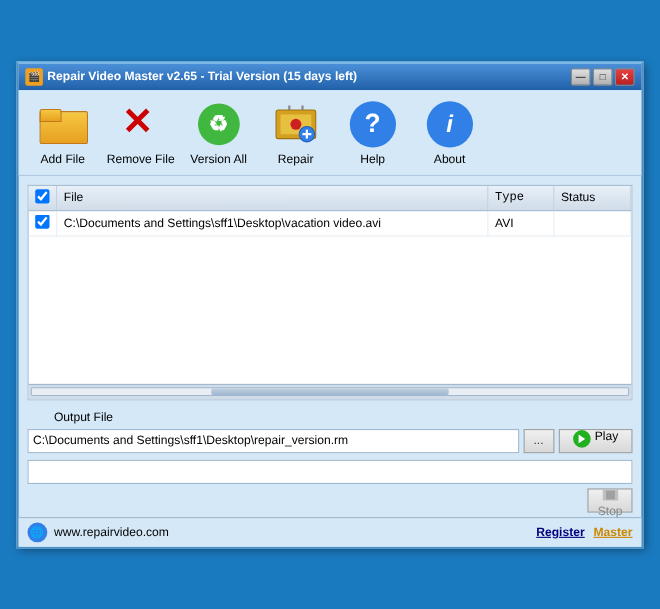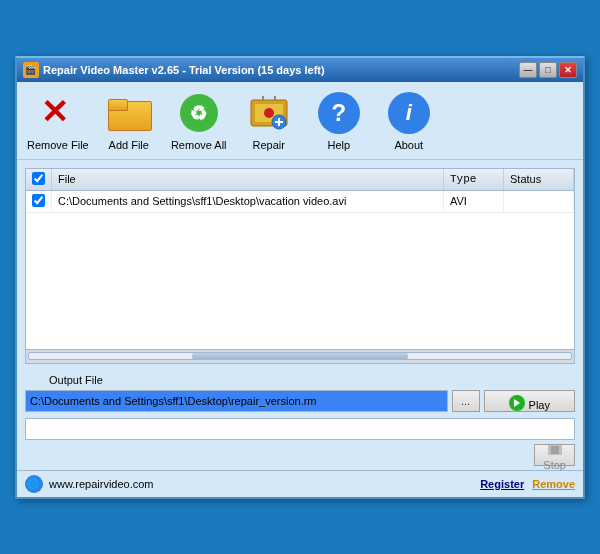--- a/index.html
+++ b/index.html
@@ -267,43 +267,43 @@
       display: flex;
       gap: 4px;
       align-items: center;
     }
     .output-input {
       flex: 1;
       height: 22px;
       border: 1px solid #a0b8d0;
       padding: 2px 4px;
       font-size: 11px;
-      background: #3b82f6;
+      background: #ffffff;
       color: #000;
     }
     .browse-btn {
       width: 28px;
       height: 22px;
       background: linear-gradient(to bottom, #f0f0f0, #d8d8d8);
       border: 1px solid #a0a0a0;
       cursor: pointer;
       display: flex;
       align-items: center;
       justify-content: center;
       font-size: 11px;
       color: #333;
     }
     .play-btn {
       height: 22px;
-      padding: 0 24px;
+      padding: 0 12px;
       background: linear-gradient(to bottom, #f0f0f0, #d8d8d8);
       border: 1px solid #a0a0a0;
       cursor: pointer;
       display: flex;
-      align-items: flex-end;
+      align-items: flex-start;
       gap: 4px;
       font-size: 11px;
       color: #000;
     }
     .play-icon-green {
       width: 16px;
       height: 16px;
       background: #20b020;
       border-radius: 50%;
       display: flex;
@@ -411,39 +411,39 @@
       <div class="title-btn">—</div>
       <div class="title-btn">□</div>
       <div class="title-btn close">✕</div>
     </div>
   </div>
 
   <div class="toolbar">
 
     <div class="tool-btn">
       <div class="tool-icon">
-        <div class="icon-remove"></div>
-      </div>
-      <span class="tool-label">Remove File</span>
+        <div class="icon-folder"></div>
+      </div>
+      <span class="tool-label">Add File</span>
     </div>
 
     <div class="tool-btn">
       <div class="tool-icon">
-        <div class="icon-folder"></div>
-      </div>
-      <span class="tool-label">Add File</span>
+        <div class="icon-remove"></div>
+      </div>
+      <span class="tool-label">Remove File</span>
     </div>
 
     <div class="tool-btn">
       <div class="tool-icon">
         <div class="icon-remove-all">
           <div class="recycle-icon">♻</div>
         </div>
       </div>
-      <span class="tool-label">Remove All</span>
+      <span class="tool-label">Version All</span>
     </div>
 
     <div class="tool-btn">
       <div class="tool-icon">
         <svg class="repair-svg" viewBox="0 0 40 38">
           <rect x="2" y="6" width="36" height="26" rx="2" fill="#d4a020" stroke="#a07010" stroke-width="1"></rect>
           <rect x="6" y="10" width="28" height="18" rx="1" fill="#e8c040"></rect>
           <circle cx="20" cy="19" r="5" fill="#cc2020"></circle>
           <line x1="14" y1="6" x2="14" y2="2" stroke="#888" stroke-width="2"></line>
           <line x1="26" y1="6" x2="26" y2="2" stroke="#888" stroke-width="2"></line>
@@ -529,16 +529,16 @@
     </button>
   </div>
 
   <div class="status-bar">
     <div class="status-left">
       <div class="globe-icon">🌐</div>
       <span class="status-url">www.repairvideo.com</span>
     </div>
     <div class="status-right">
       <span class="register-btn">Register</span>
-      <span class="buynow-btn">Remove</span>
+      <span class="buynow-btn">Master</span>
     </div>
   </div>
 </div>
 
 </body></html>

